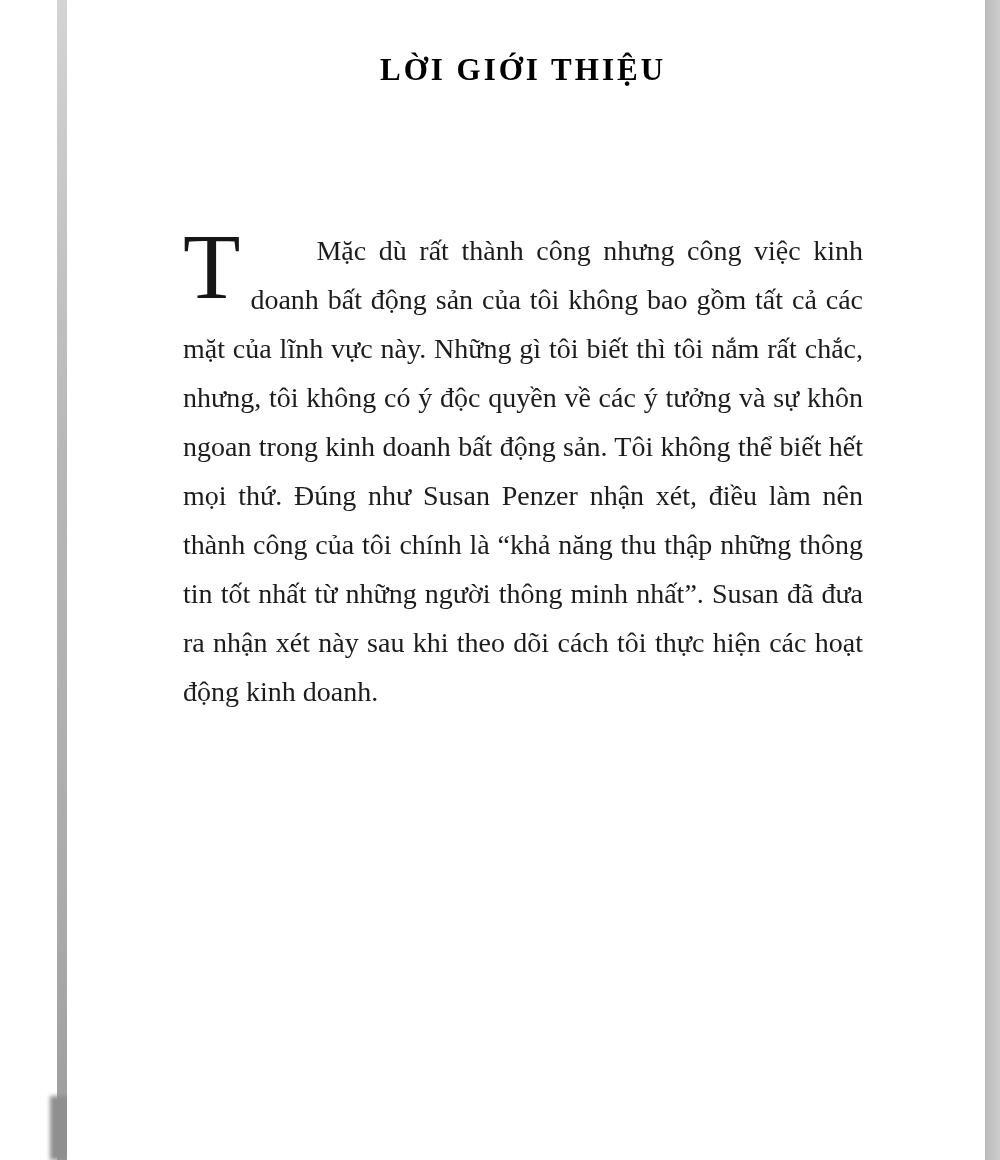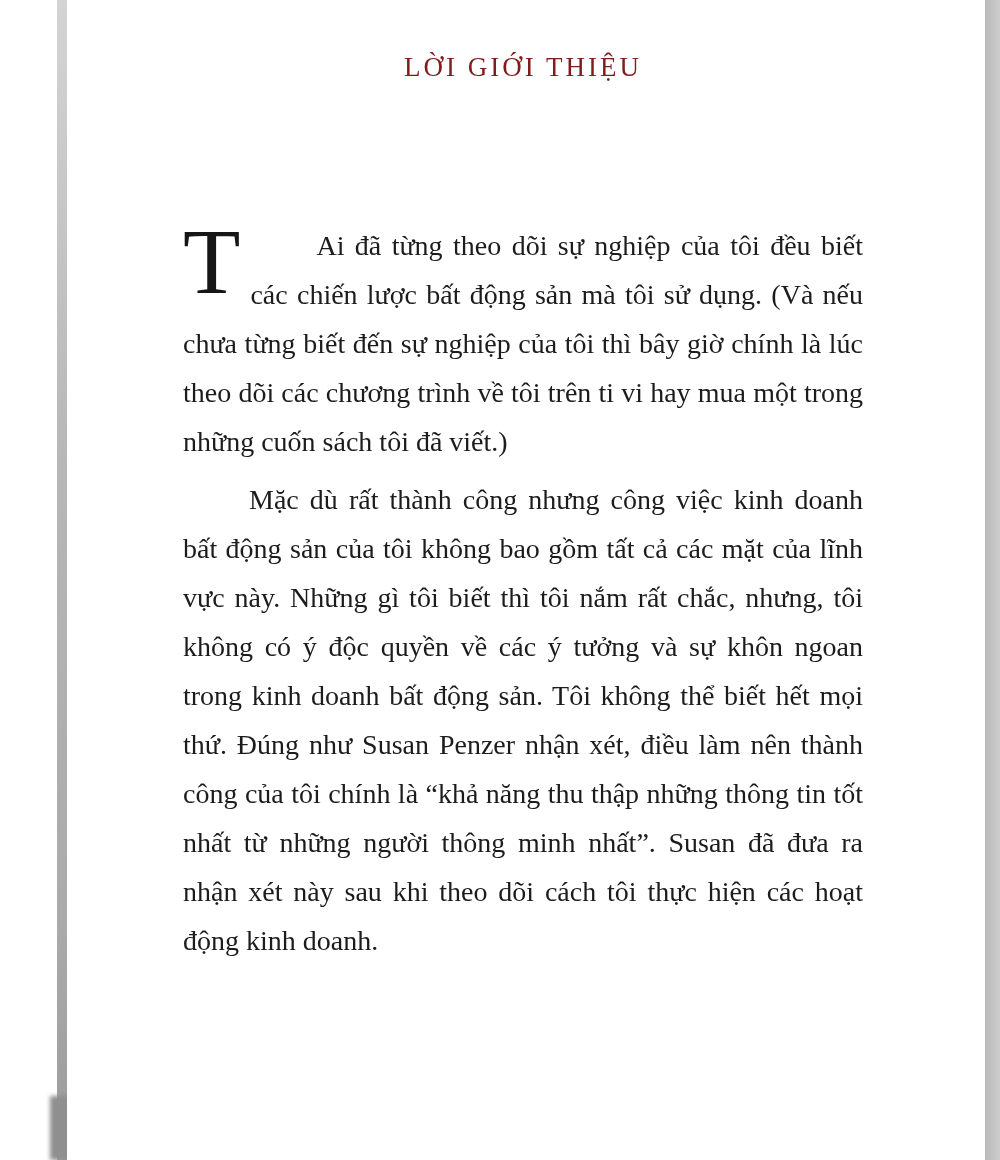--- a/index.html
+++ b/index.html
@@ -46,24 +46,24 @@
     top: 0;
     width: 918px;
     height: 100%;
     background: #ffffff;
     box-sizing: border-box;
     padding: 52px 122px 0 116px;
   }
   .page-title {
     margin: 0 0 138px 0;
     text-align: center;
-    font-size: 27px;
-    font-weight: normal;
+    font-size: 31px;
+    font-weight: bold;
     letter-spacing: 3px;
-    color: #7f1d1d;
+    color: #000000;
     white-space: nowrap;
   }
   .body-text p {
     margin: 0 0 9px 0;
     font-size: 28px;
     line-height: 49px;
     text-align: justify;
     text-indent: 66px;
     color: #1c1c1c;
   }
@@ -88,19 +88,18 @@
   <div class="edge-right"></div>
 
   <div class="page">
 
     <h1 class="page-title">LỜI GIỚI THIỆU</h1>
 
     <div class="body-text">
 
       <p class="opening"><span class="drop-cap">T</span></p>
 
-      <p>Ai đã từng theo dõi sự nghiệp của tôi đều biết các chiến lược bất động sản mà tôi sử dụng. (Và nếu chưa từng biết đến sự nghiệp của tôi thì bây giờ chính là lúc theo dõi các chương trình về tôi trên ti vi hay mua một trong những cuốn sách tôi đã viết.)</p>
 
       <p>Mặc dù rất thành công nhưng công việc kinh doanh bất động sản của tôi không bao gồm tất cả các mặt của lĩnh vực này. Những gì tôi biết thì tôi nắm rất chắc, nhưng, tôi không có ý độc quyền về các ý tưởng và sự khôn ngoan trong kinh doanh bất động sản. Tôi không thể biết hết mọi thứ. Đúng như Susan Penzer nhận xét, điều làm nên thành công của tôi chính là “khả năng thu thập những thông tin tốt nhất từ những người thông minh nhất”. Susan đã đưa ra nhận xét này sau khi theo dõi cách tôi thực hiện các hoạt động kinh doanh.</p>
 
     </div>
   </div>
 </div>
 
 </body></html>

